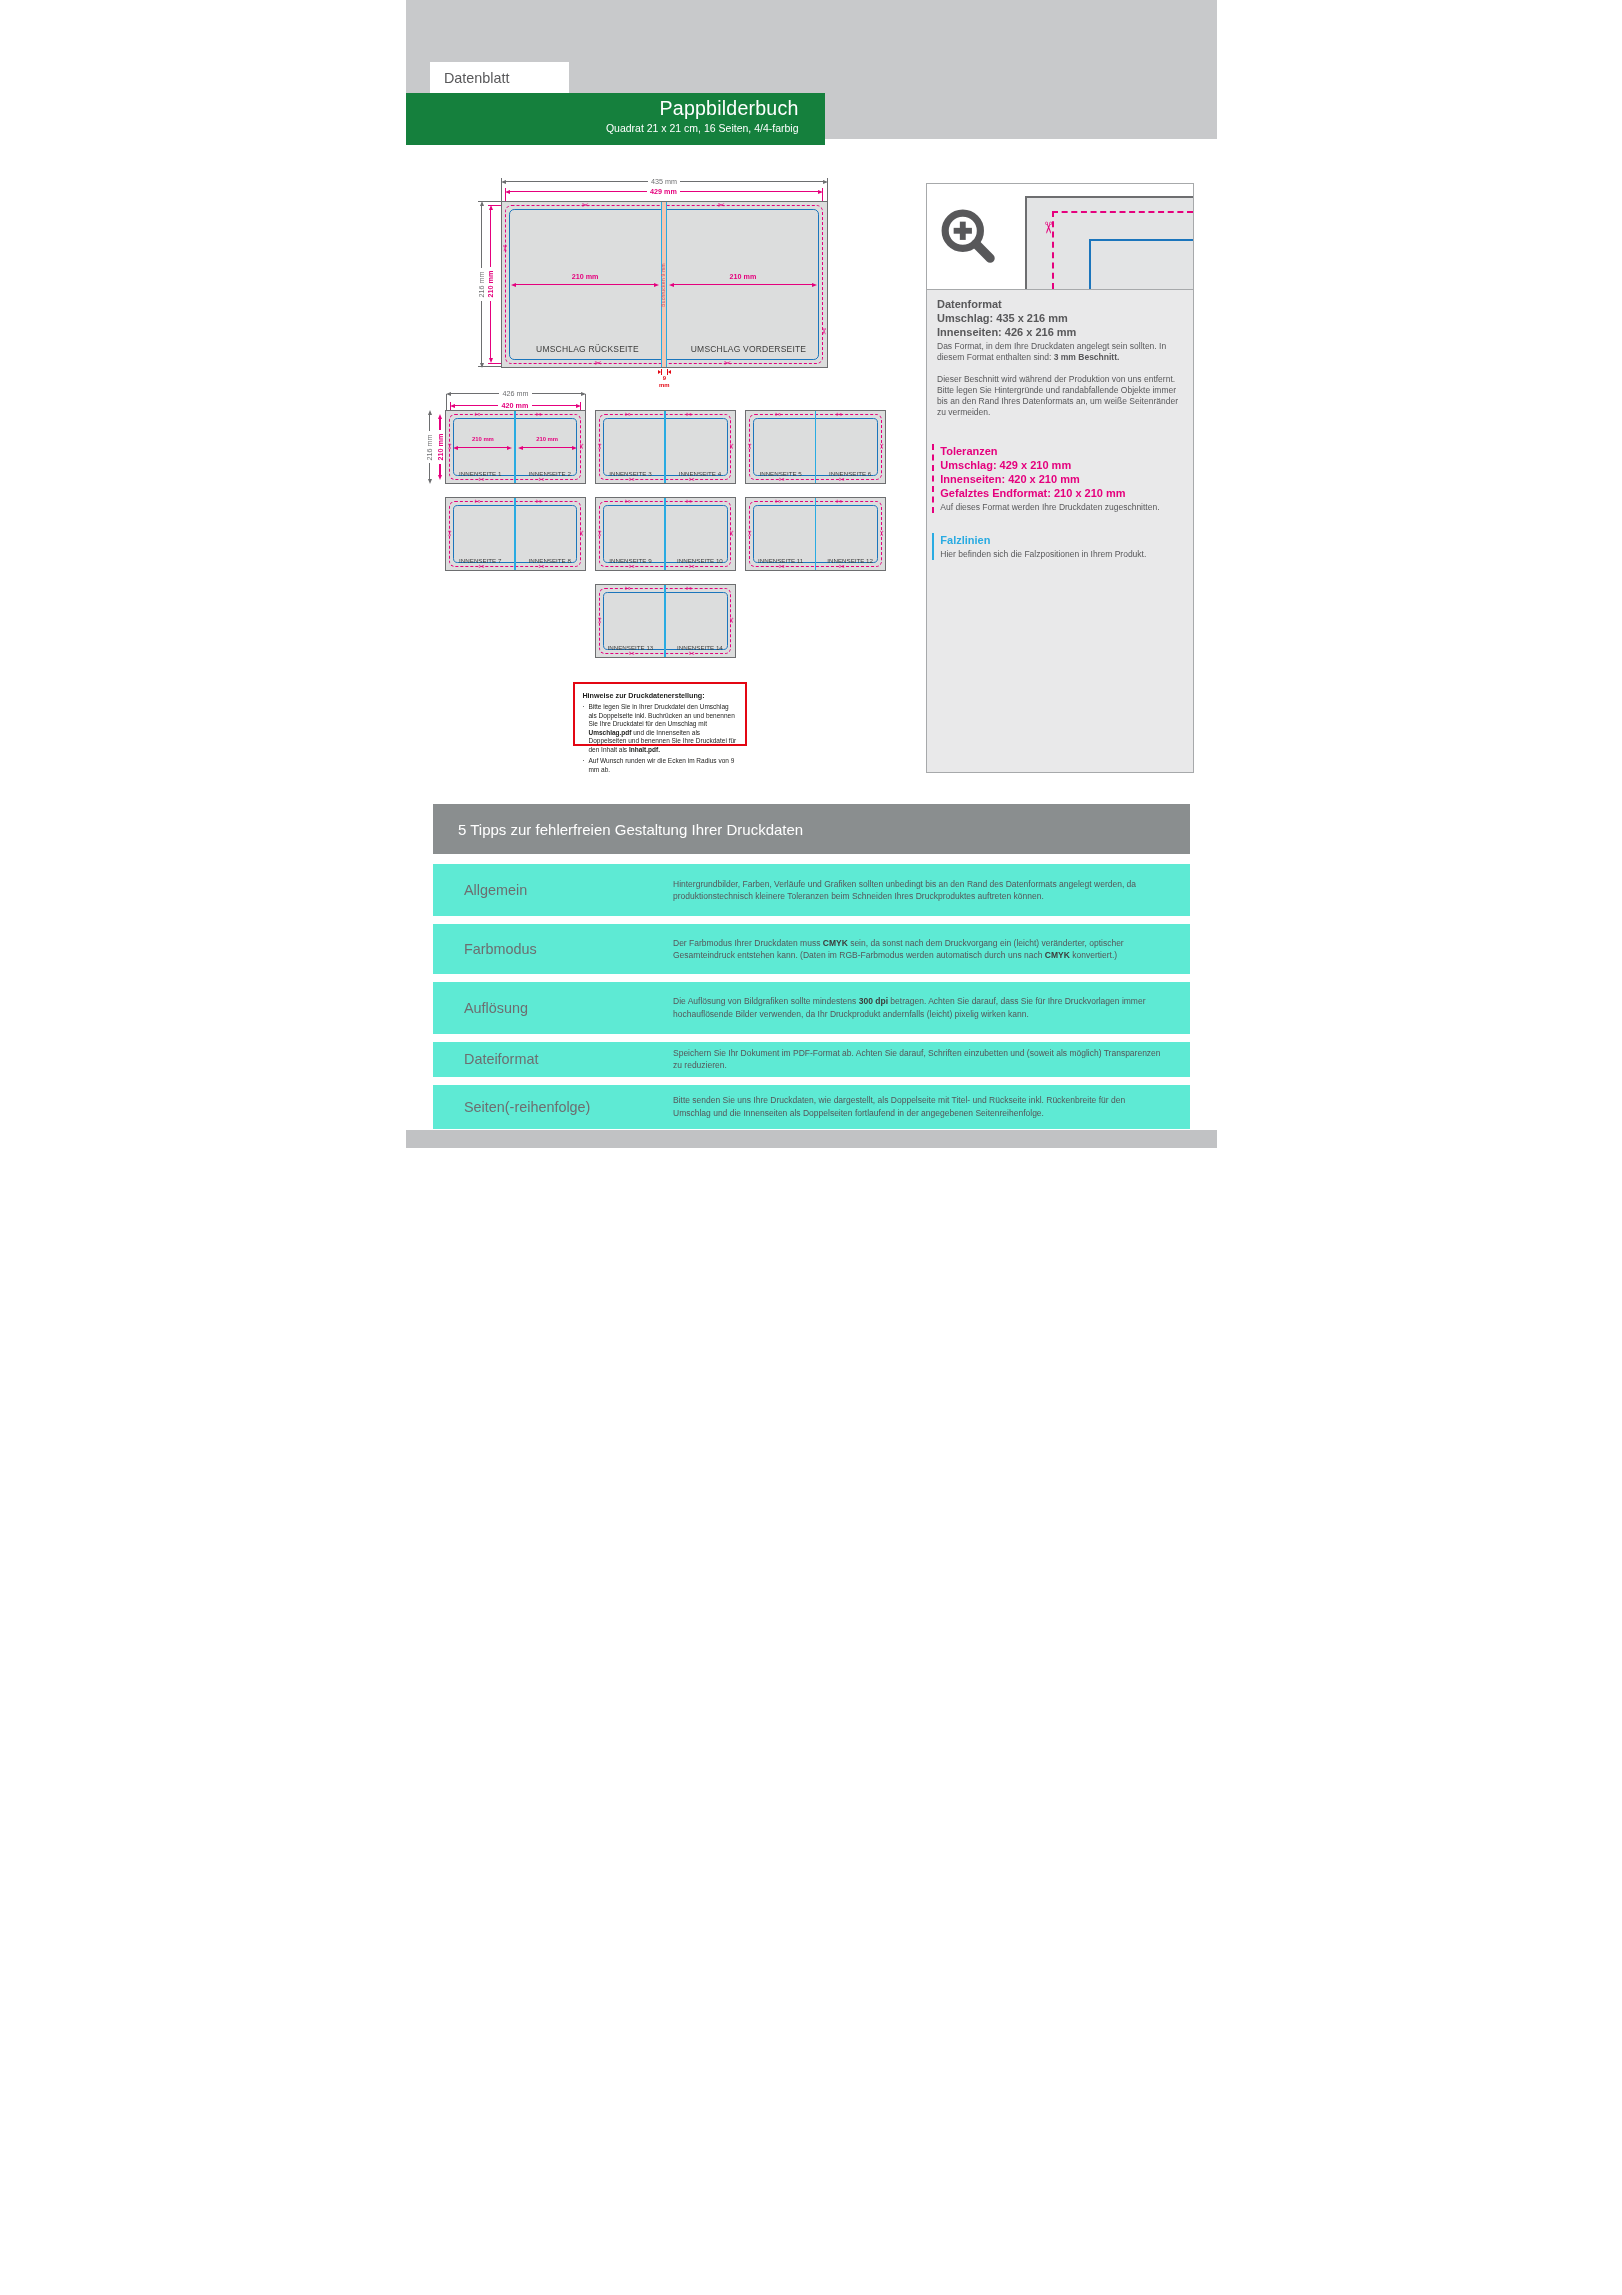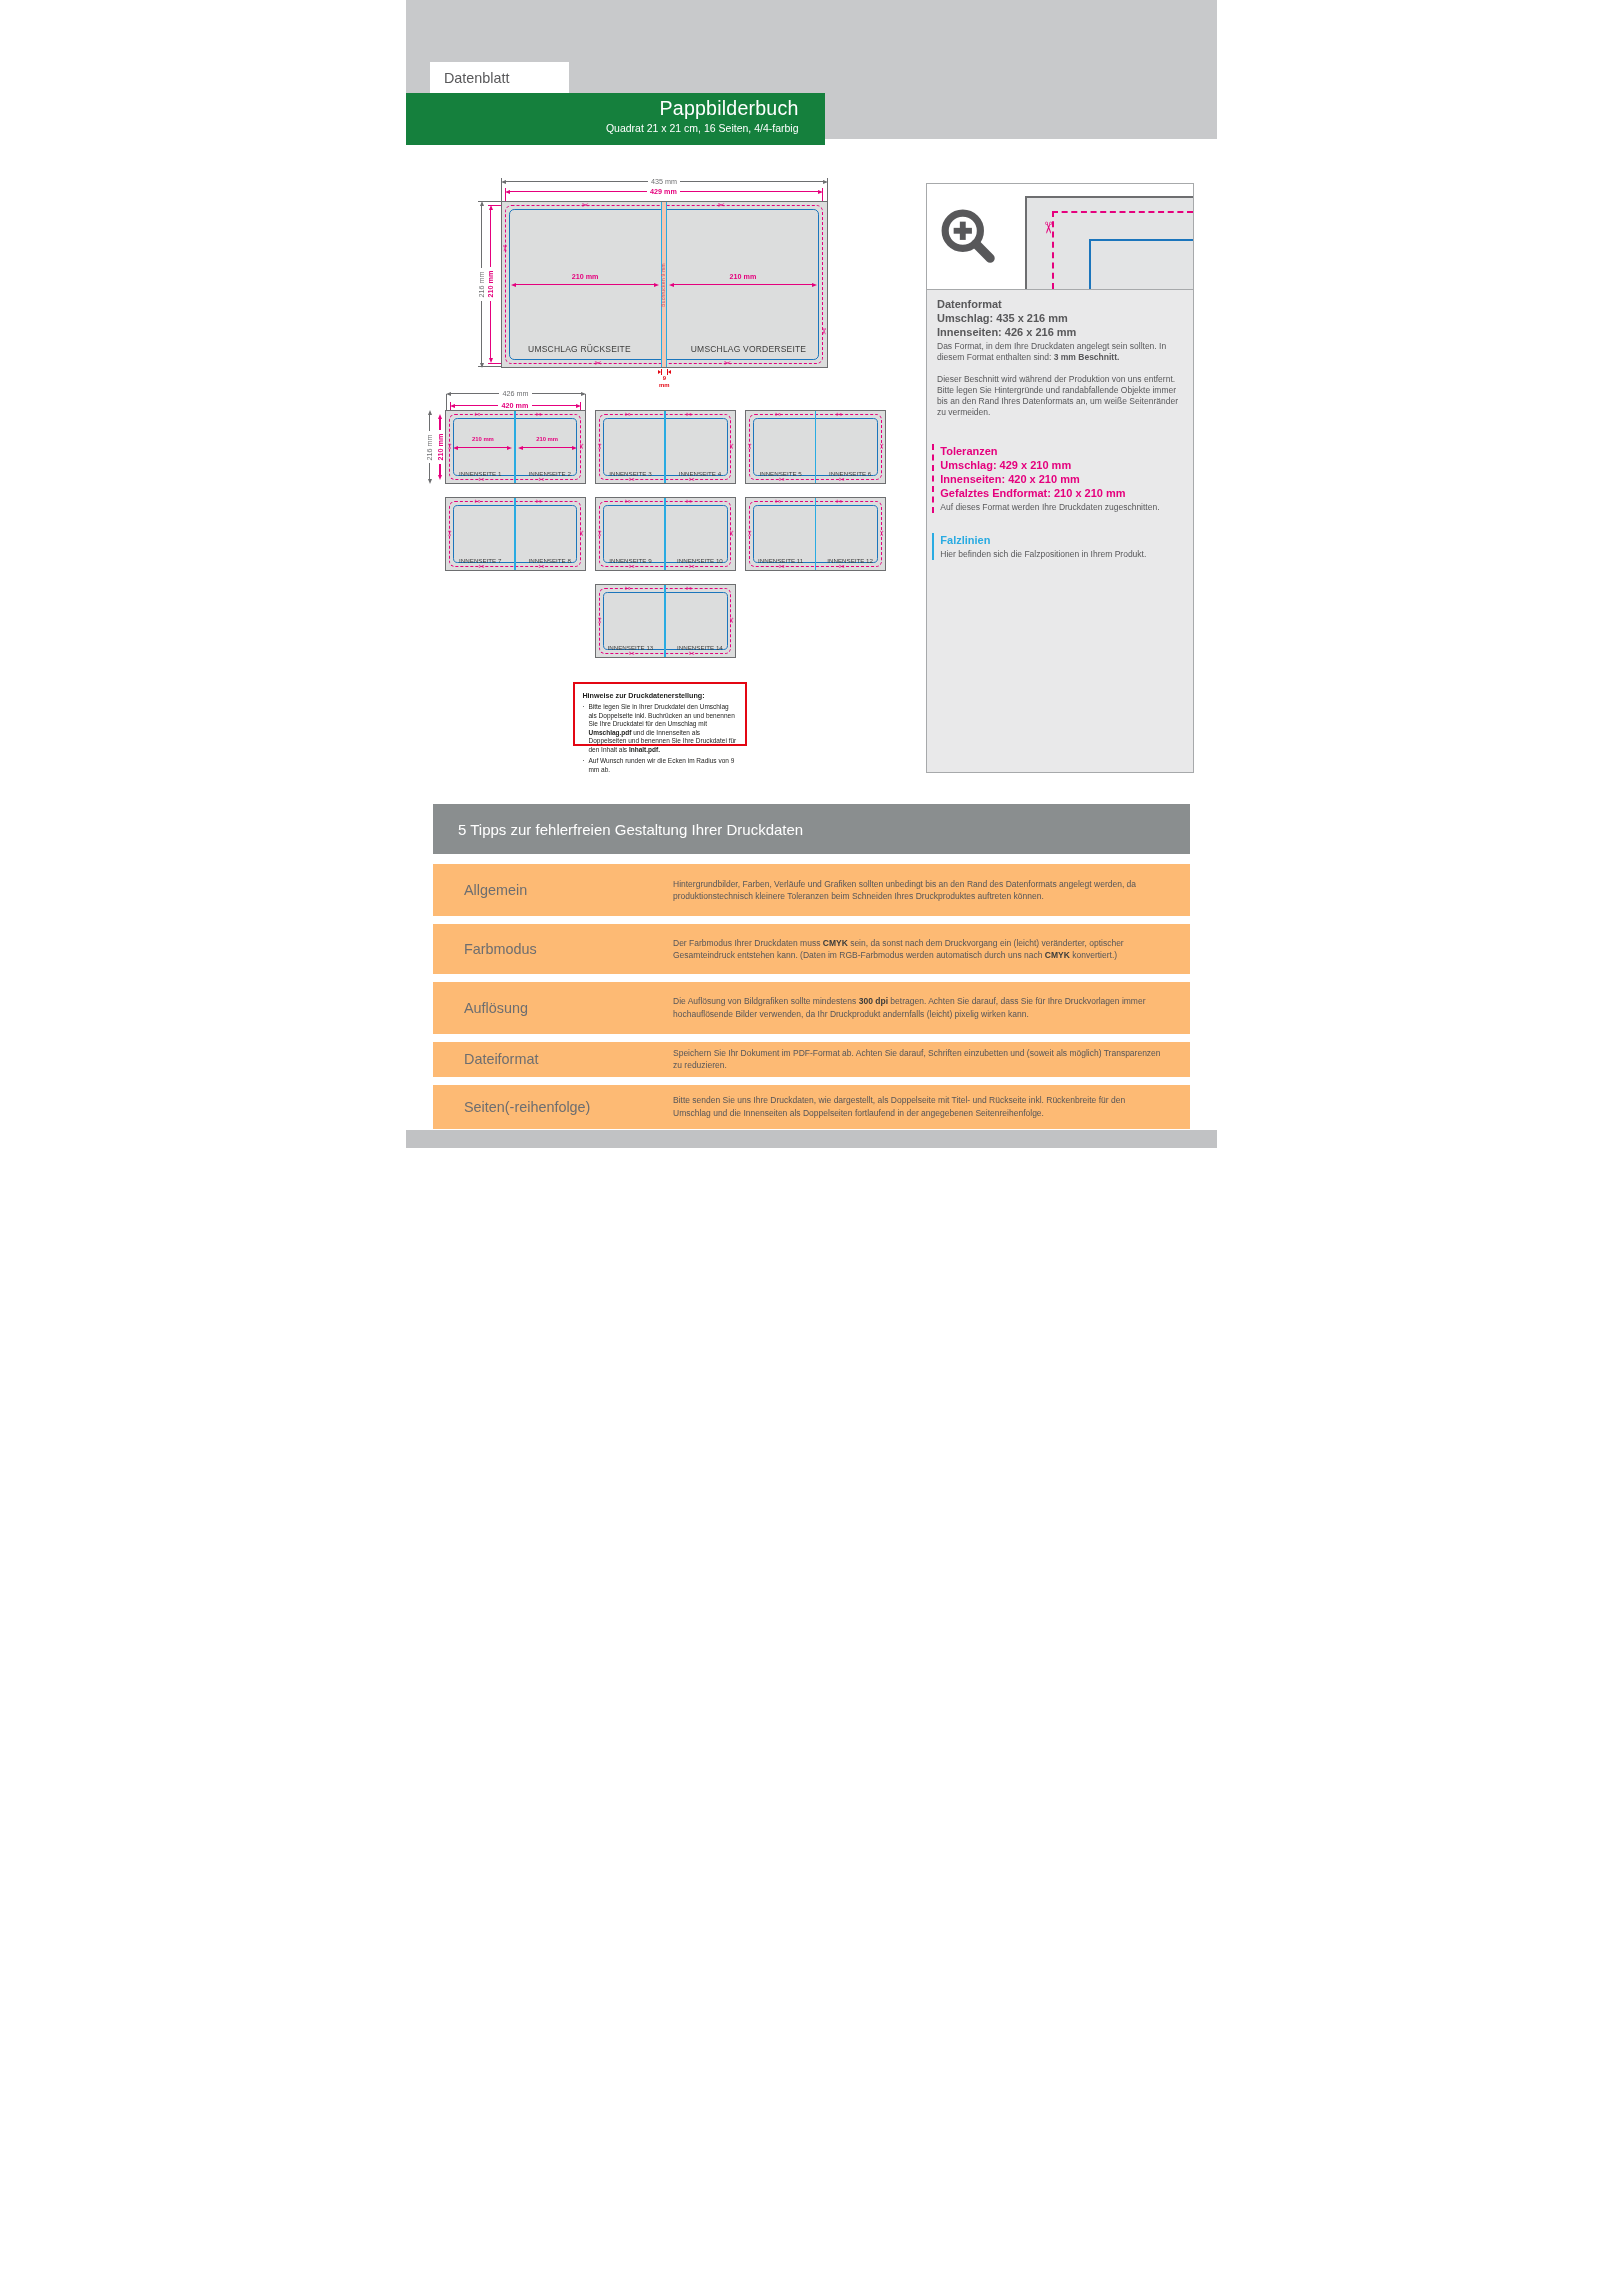--- a/index.html
+++ b/index.html
@@ -38,21 +38,21 @@
   
   .cover-box{position:absolute;left:95px;top:201px;width:327px;height:167px;background:#dcdddd;
              border:1.3px solid #6d6e70;box-sizing:border-box;}
   .cov-dash{position:absolute;left:3.3px;right:3.3px;top:3.3px;bottom:3.3px;border:1.3px dashed #e5007d;border-radius:6.5px;}
   .cov-safe{position:absolute;left:7.2px;right:7.2px;top:7.2px;bottom:7.2px;border:1.3px solid #1b75bc;border-radius:5.2px;}
   .spine{position:absolute;left:calc(50% - 3.3px);width:6.5px;top:0;bottom:0;background:#f2c7b3;
          border-left:1.3px solid #29abe2;border-right:1.3px solid #29abe2;box-sizing:border-box;
          display:flex;align-items:center;justify-content:center;overflow:visible;}
   .spine-text{writing-mode:vertical-rl;transform:rotate(180deg);font-size:4.9px;color:#c9566b;white-space:nowrap;letter-spacing:0.3px;}
   .cover-label{position:absolute;bottom:13px;font-size:8.5px;color:#3c3c3b;text-align:center;letter-spacing:0.2px;}
-  .cover-label.l{left:0;width:48%;}
+  .cover-label.l{left:8px;width:48%;}
   .cover-label.r{right:0;width:48%;}
   .sc{position:absolute;color:#e5007d;font-size:8.5px;line-height:1;}
   .sc.rot{transform:rotate(90deg);}
   
   .spine-dim{position:absolute;left:247px;top:369px;width:23.6px;color:#e30613;font-size:5.9px;
              text-align:center;line-height:1.15;font-weight:bold;}
   .sd9{display:flex;align-items:center;justify-content:center;height:5.9px;}
   .sd9 .bar{width:1.3px;height:5.9px;background:currentColor;}
   .sd9 .g{width:4.6px;}
   .sd9 .a-r{width:0;height:0;border-top:2px solid transparent;border-bottom:2px solid transparent;border-left:3.9px solid currentColor;}
@@ -94,21 +94,21 @@
   .blk-sich{border-left:2px solid #1b75bb;margin-top:19.6px;}
   .blk-sich .sb-h{color:#1b75bb;}
   .sb-sub{color:#1b75bb;font-size:9.2px;line-height:1.2;}
   .blk-falz{border-left:2px solid #29abe2;margin-top:19.6px;}
   .blk-falz .sb-h{color:#29abe2;}
   .b{font-weight:bold;}
   
   .tips-band{position:absolute;left:27.5px;top:804px;width:757px;height:50px;background:#8a8e8f;color:#fff;
              display:flex;align-items:center;padding-left:25px;box-sizing:border-box;font-size:15px;}
   .tips-rows{position:absolute;left:27.5px;top:864px;width:757px;display:flex;flex-direction:column;gap:7.9px;}
-  .tip-row{background:#fdba74;position:relative;}
+  .tip-row{background:#5eead4;position:relative;}
   .tip-row:nth-child(1){height:52px;}
   .tip-row:nth-child(2){height:50px;}
   .tip-row:nth-child(3){height:52px;}
   .tip-row:nth-child(4){height:35px;}
   .tip-row:nth-child(5){height:44px;}
   .tip-label{position:absolute;left:31px;top:0;bottom:0;display:flex;align-items:center;font-size:14.4px;color:#6d6e70;}
   .tip-desc{position:absolute;left:240px;right:26px;top:0;bottom:0;display:flex;align-items:center;
             font-size:8.5px;color:#565659;line-height:1.45;}
   .tip-desc .b{color:#3c3c3b;}
   .footer-strip{position:absolute;left:0;bottom:0;width:811px;height:17.7px;background:#c1c2c4;}

